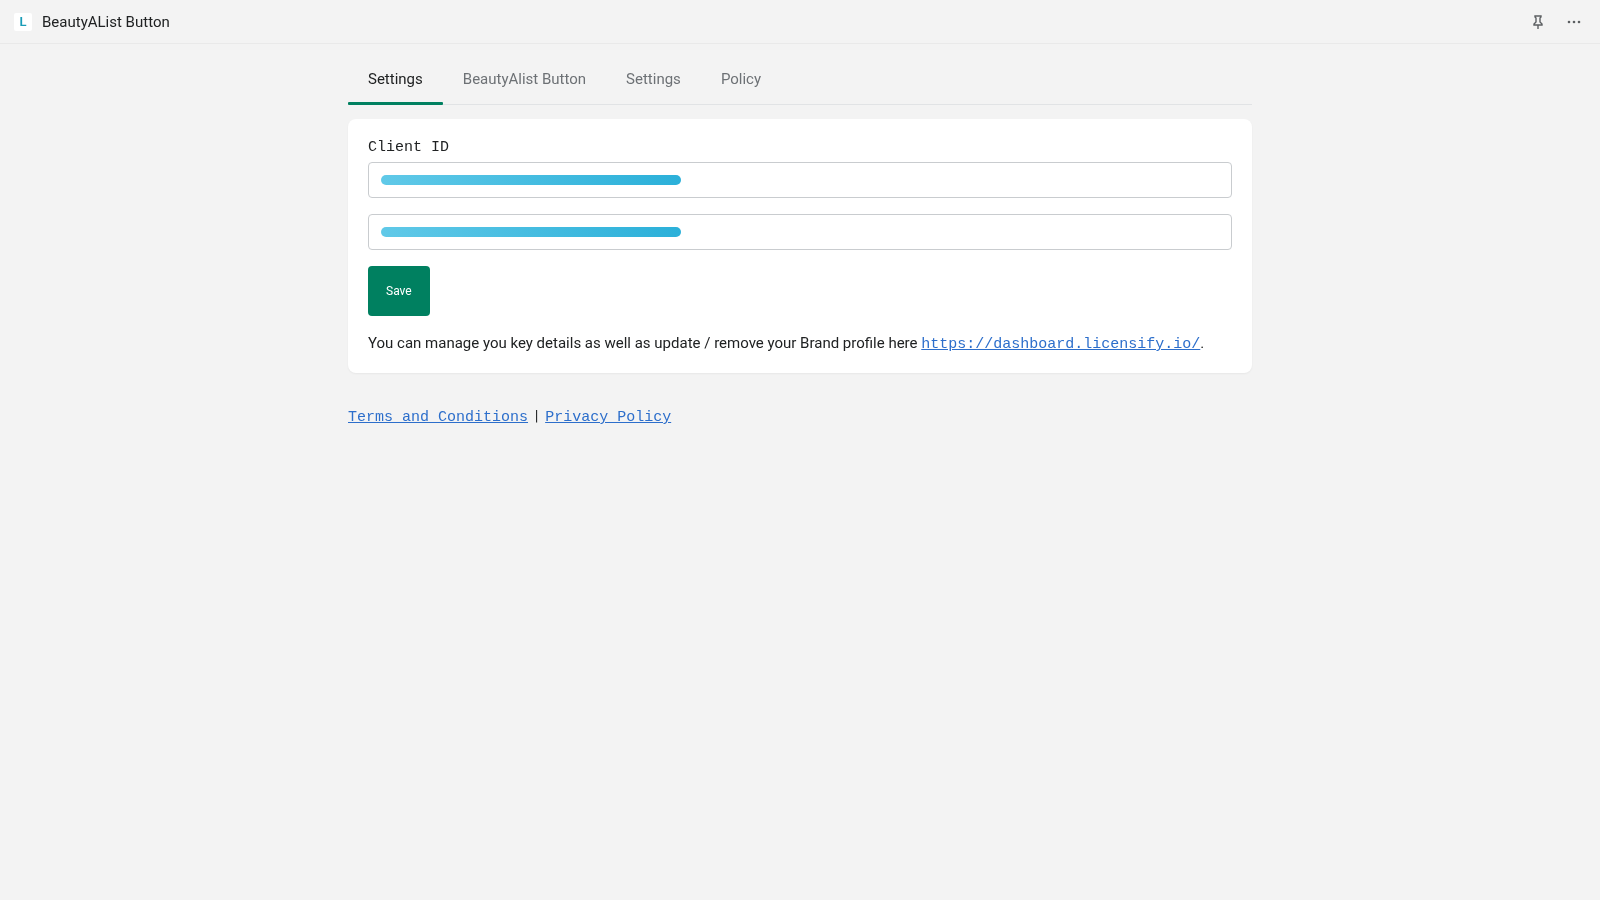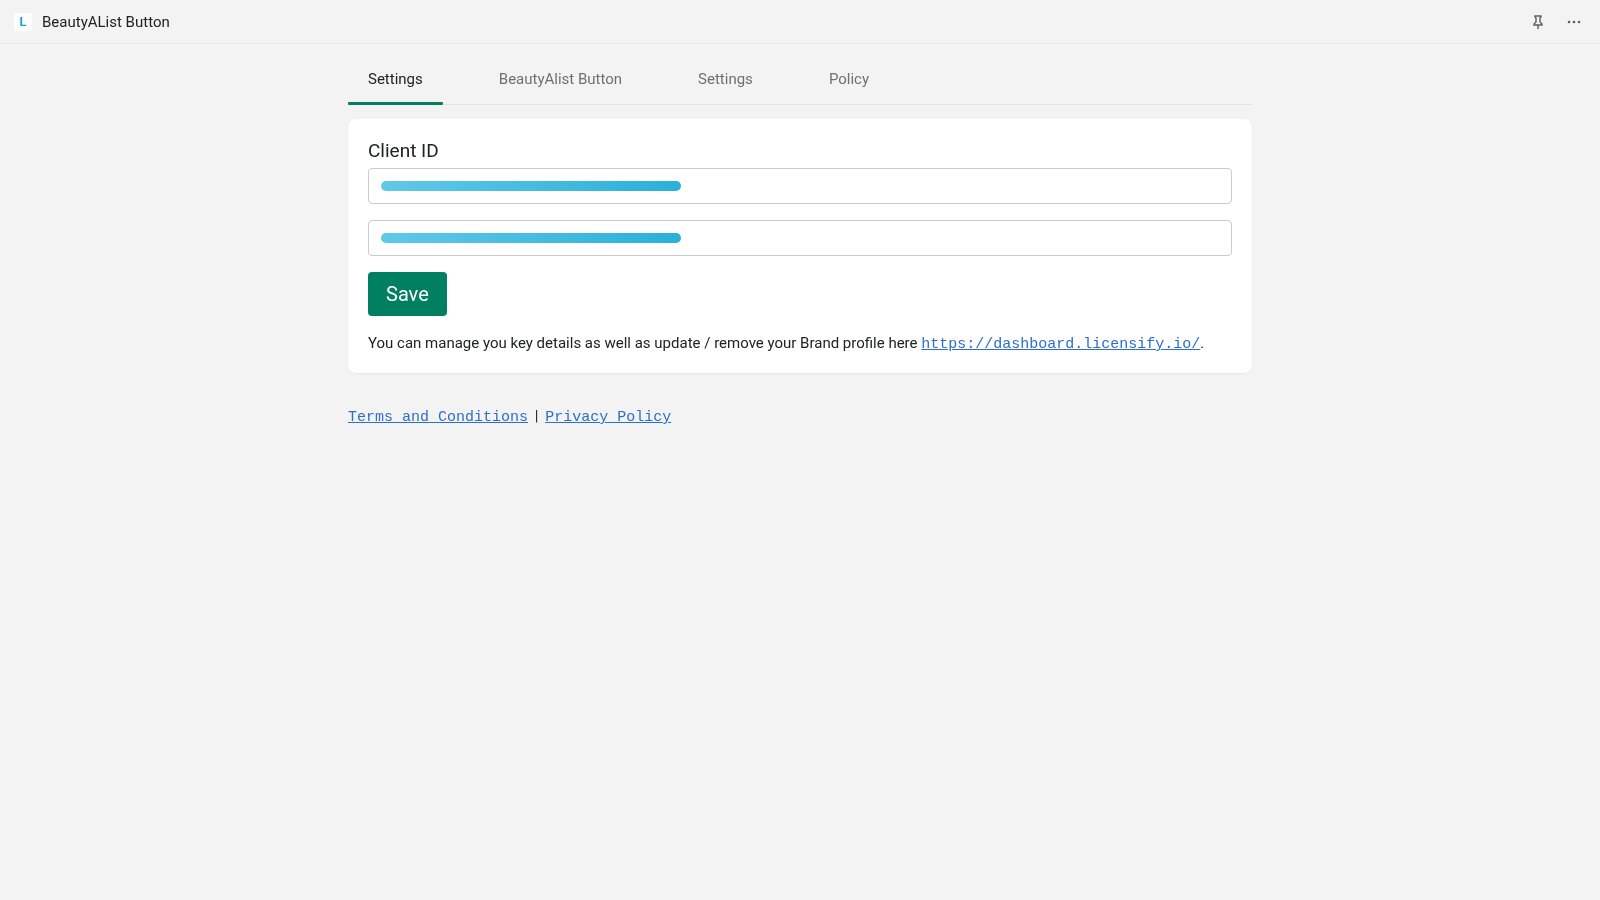--- a/index.html
+++ b/index.html
@@ -69,21 +69,20 @@
       max-width: 920px;
       margin: 0 auto;
       padding: 0 8px;
     }
     
     
     .tabs {
       display: flex;
       border-bottom: 1px solid #e1e3e5;
       margin-top: 8px;
-      gap: 36px;
     }
     .tab {
       padding: 18px 20px 16px;
       font-size: 15px;
       color: #6d7175;
       cursor: pointer;
       position: relative;
     }
     .tab.active {
       color: #202223;
@@ -105,24 +104,25 @@
       border-radius: 8px;
       padding: 20px;
       margin-top: 14px;
       box-shadow: 0 1px 2px rgba(0,0,0,0.05);
     }
     
     .field {
       margin-bottom: 16px;
     }
     .field-label {
-      font-size: 19px;
+      font-size: 15px;
       color: #202223;
       margin-bottom: 6px;
       display: block;
+      font-family: Liberation Mono, monospace;
     }
     .field-input {
       width: 100%;
       height: 36px;
       border: 1px solid #c9cccf;
       border-radius: 4px;
       padding: 0 12px;
       font-size: 14px;
       display: flex;
       align-items: center;
@@ -132,22 +132,22 @@
       height: 10px;
       width: 300px;
       border-radius: 6px;
       background: linear-gradient(90deg, #60c9e8 0%, #2bb0d9 100%);
     }
     
     .save-btn {
       background: #008060;
       color: #ffffff;
       border: none;
-      padding: 10px 18px;
-      font-size: 20px;
+      padding: 18px 18px;
+      font-size: 12px;
       border-radius: 4px;
       cursor: pointer;
       font-family: inherit;
     }
     
     .help-text {
       margin-top: 18px;
       font-size: 15px;
       color: #202223;
     }

